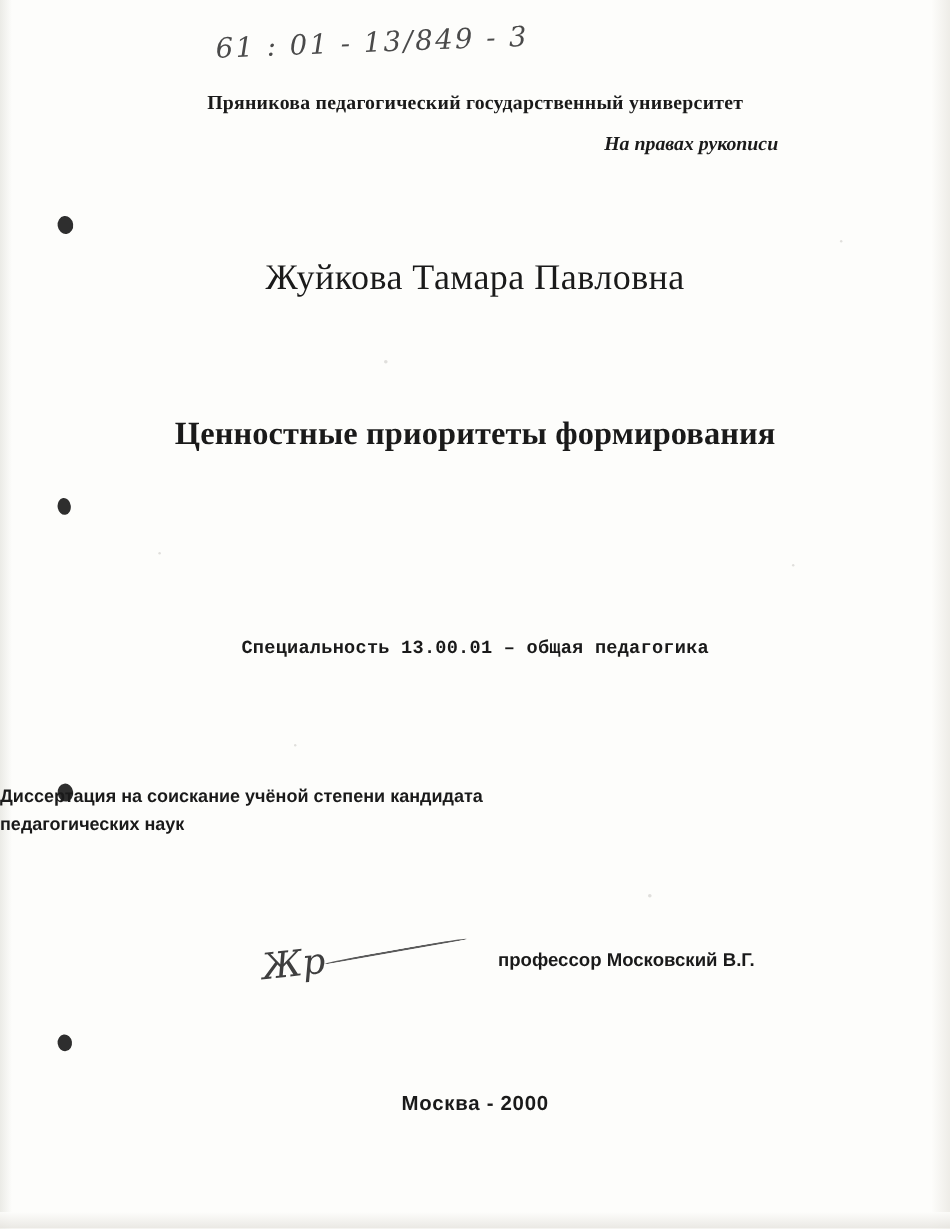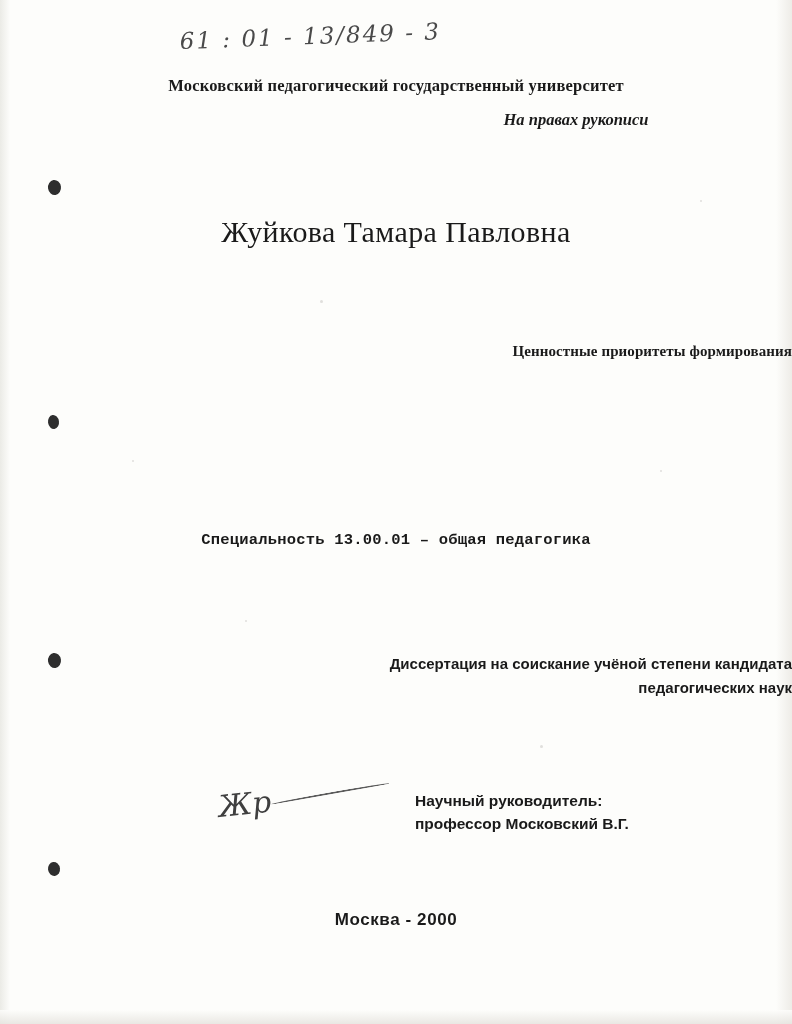--- a/index.html
+++ b/index.html
@@ -95,43 +95,43 @@
   }
   .author {
     top: 215px;
     font-family: "Liberation Serif", serif;
     font-weight: normal;
     font-size: 30px;
     letter-spacing: .4px;
   }
   .title-block {
     position: absolute;
-    top: 333px;
+    top: 343px;
     left: 0;
     width: 100%;
-    text-align: right;
-    font-family: "Liberation Serif", serif;
-    font-weight: bold;
-    font-size: 15px;
+    text-align: center;
+    font-family: "Liberation Serif", serif;
+    font-weight: bold;
+    font-size: 27px;
     line-height: 37px;
     letter-spacing: .1px;
   }
   .specialty {
     top: 531px;
     font-family: Liberation Mono, monospace;
     font-weight: bold;
     font-size: 15.5px;
     letter-spacing: .2px;
   }
   .degree-block {
     position: absolute;
     top: 652px;
     left: 0;
     width: 100%;
-    text-align: right;
+    text-align: left;
     font-family: "Liberation Sans", sans-serif;
     font-weight: bold;
     font-size: 15px;
     line-height: 24px;
   }
   .advisor-block {
     position: absolute;
     top: 789px;
     left: 415px;
     text-align: left;
@@ -185,21 +185,21 @@
   <div class="scan-edge-right"></div>
   <div class="scan-edge-bottom"></div>
 
   <div class="hole h1"></div>
   <div class="hole h2"></div>
   <div class="hole h3"></div>
   <div class="hole h4"></div>
 
   <div class="handwriting">61 : 01 - 13/849 - 3</div>
 
-  <div class="line univ">Московский педагогический государственный университет</div>
+  <div class="line univ">Пряникова педагогический государственный университет</div>
 
   <div class="line manuscript">На правах рукописи</div>
 
   <div class="line author">Жуйкова Тамара Павловна</div>
 
   <div class="title-block">
     <div>Ценностные приоритеты формирования</div>
   </div>
 
   <div class="line specialty">Специальность  13.00.01 – общая педагогика</div>
@@ -207,21 +207,20 @@
   <div class="degree-block">
     <div>Диссертация на соискание учёной степени кандидата</div>
     <div>педагогических наук</div>
   </div>
 
   <div class="signature">
     <span>Жр</span><span class="swash"></span>
   </div>
 
   <div class="advisor-block">
-    <div>Научный руководитель:</div>
     <div>профессор Московский В.Г.</div>
   </div>
 
   <div class="line city">Москва - 2000</div>
 
   <div class="speck" style="left:320px;top:300px;width:3px;height:3px;"></div>
   <div class="speck" style="left:132px;top:460px;width:2px;height:2px;"></div>
   <div class="speck" style="left:660px;top:470px;width:2px;height:2px;"></div>
   <div class="speck" style="left:540px;top:745px;width:3px;height:3px;"></div>
   <div class="speck" style="left:245px;top:620px;width:2px;height:2px;"></div>

